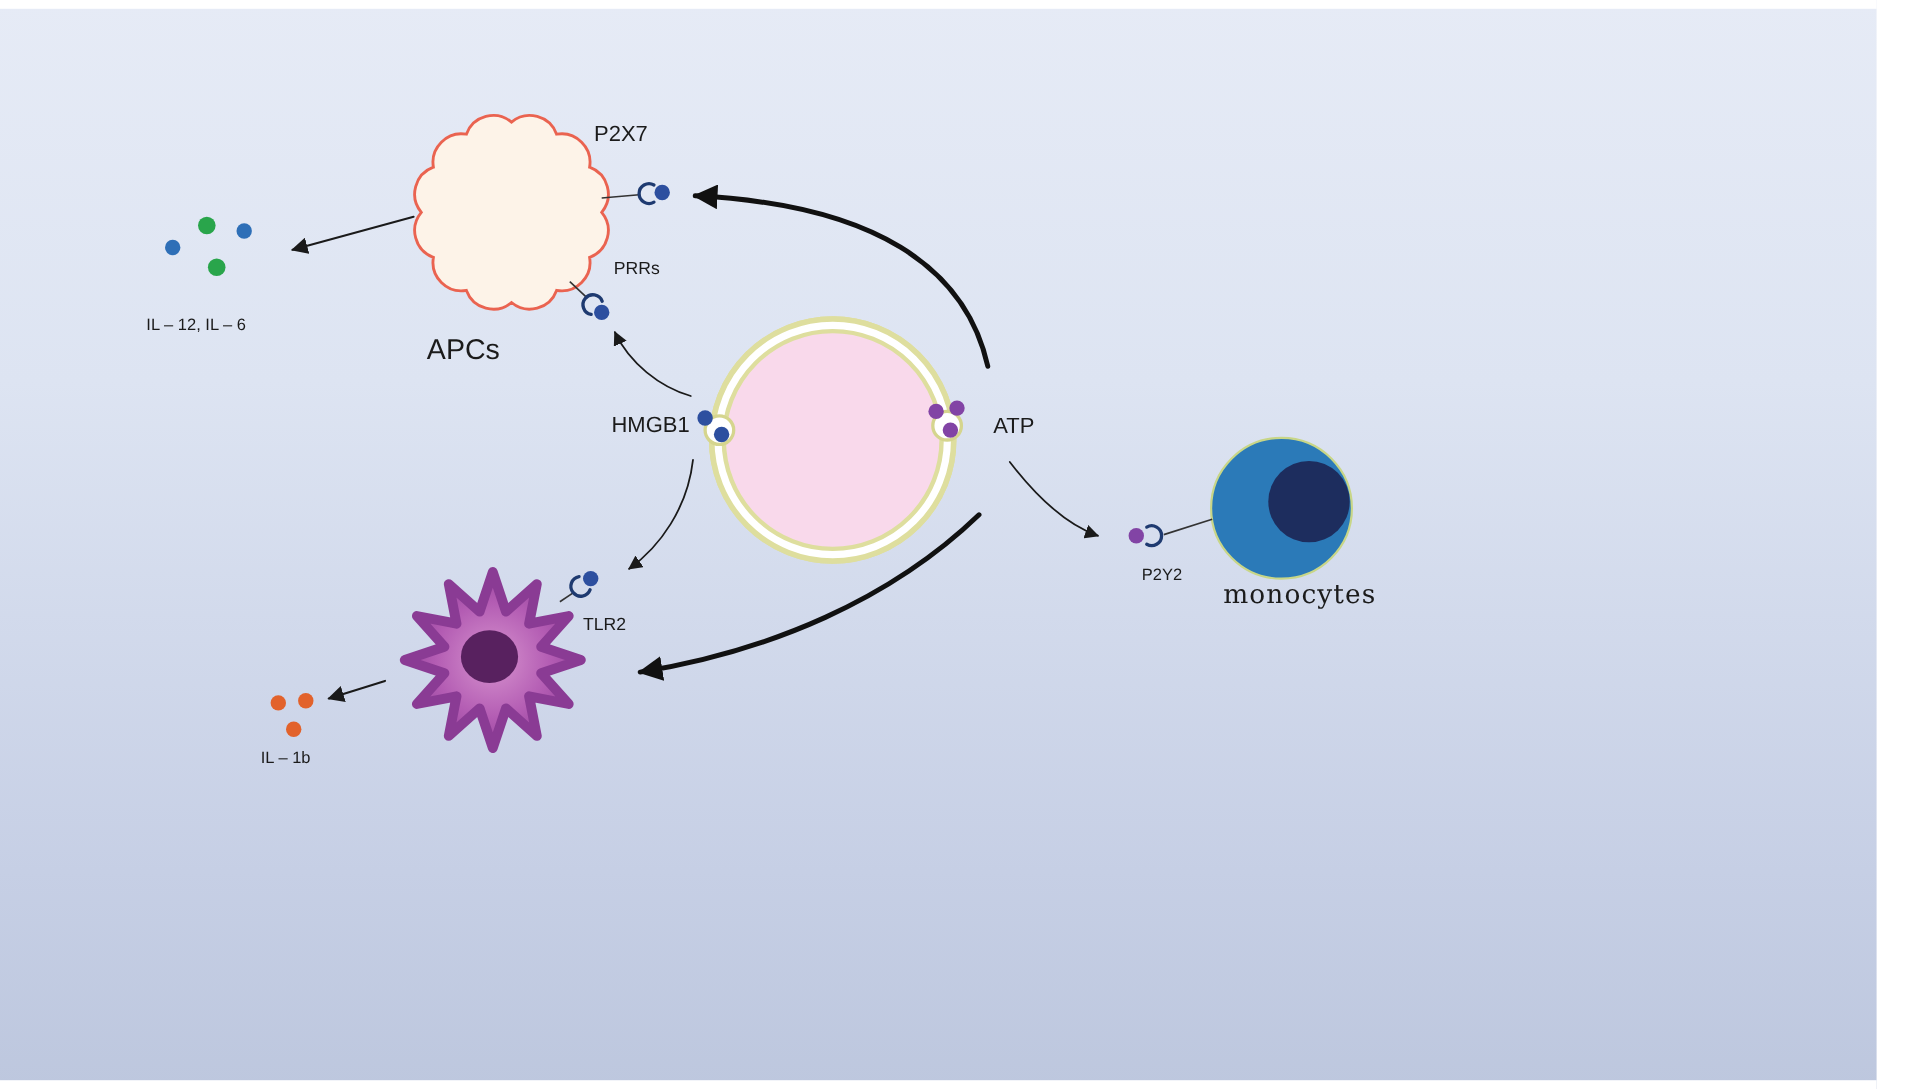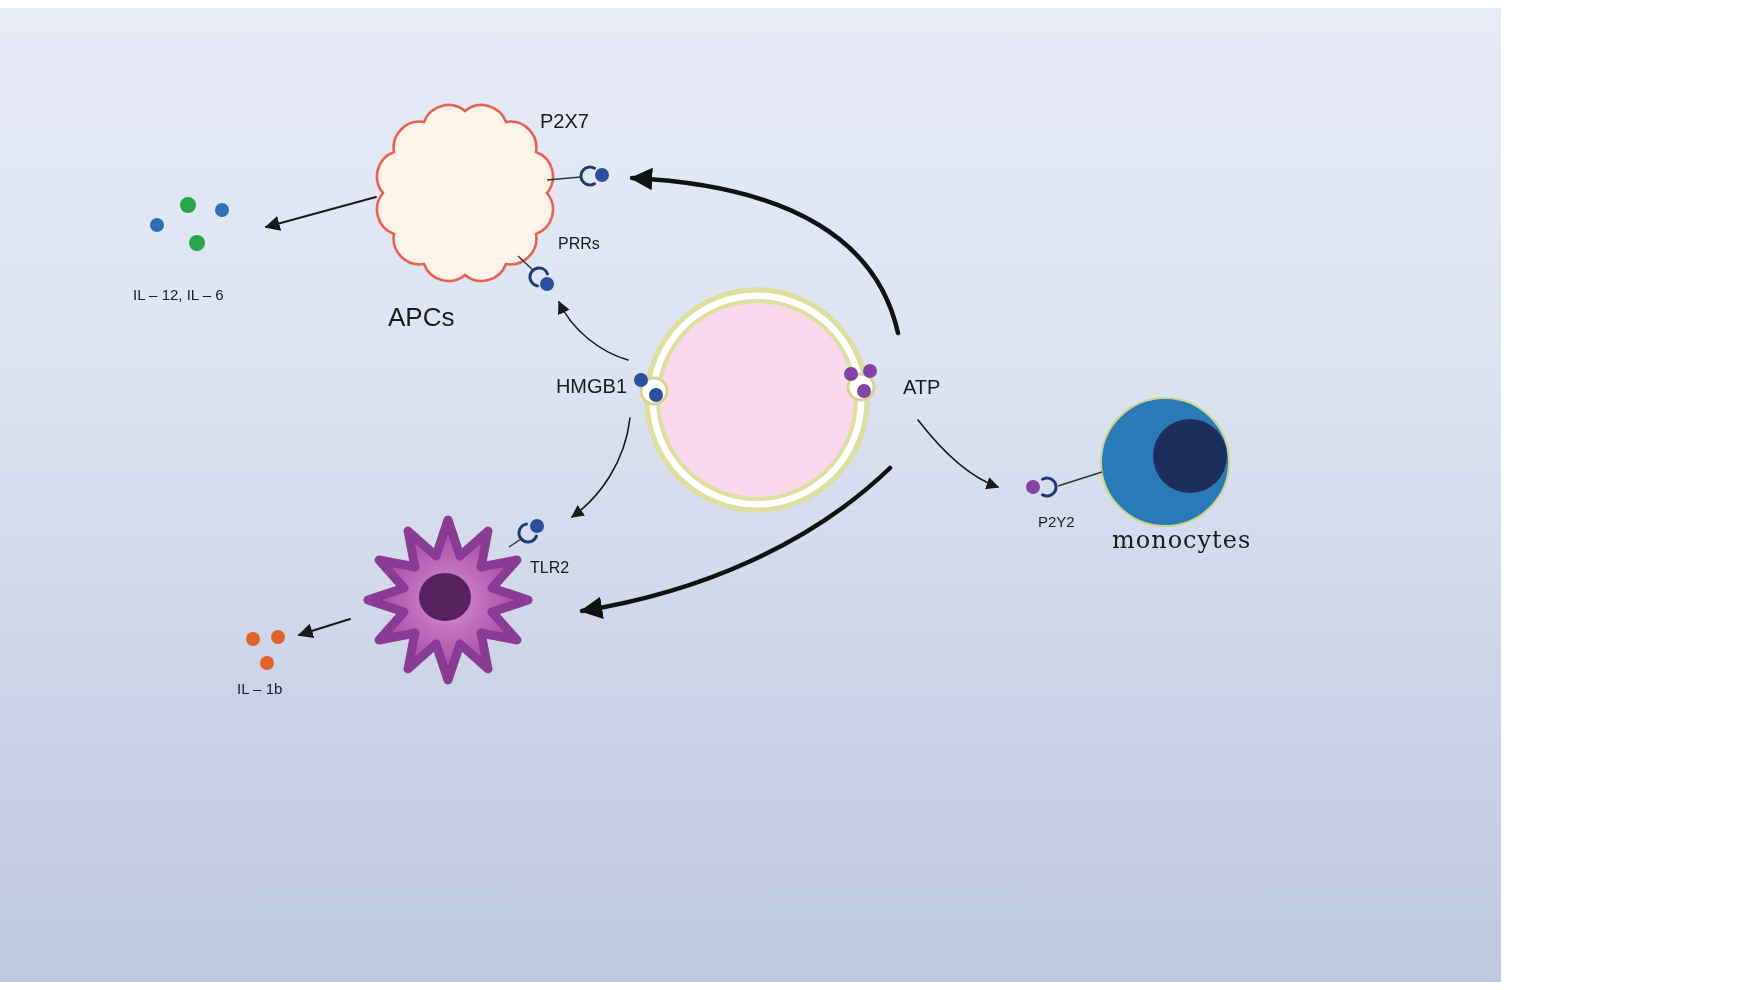--- a/index.html
+++ b/index.html
@@ -1,16 +1,16 @@
 <!DOCTYPE html>
 <html><head>
 <meta charset="utf-8">
 <style>
   html,body{margin:0;padding:0;background:#ffffff;}
-  .stage{position:relative;width:1501px;height:990px;overflow:hidden;
+  .stage{position:relative;width:1706px;height:990px;overflow:hidden;
          font-family:"Liberation Sans",sans-serif;background:#ffffff;}
   svg{display:block;}
   .lbl{fill:#1b1b1b;}
   .lbl-big{font-size:26px;}
   .lbl-med{font-size:20px;}
   .lbl-small{font-size:16px;}
   .lbl-tiny{font-size:15px;}
   .lbl-serif{font-family:"DejaVu Serif",serif;font-size:24px;letter-spacing:1px;}
   .membrane{fill:none;stroke:#dede9e;stroke-width:5;}
   .pore{fill:#ffffff;stroke:#d5d58e;stroke-width:3;}

